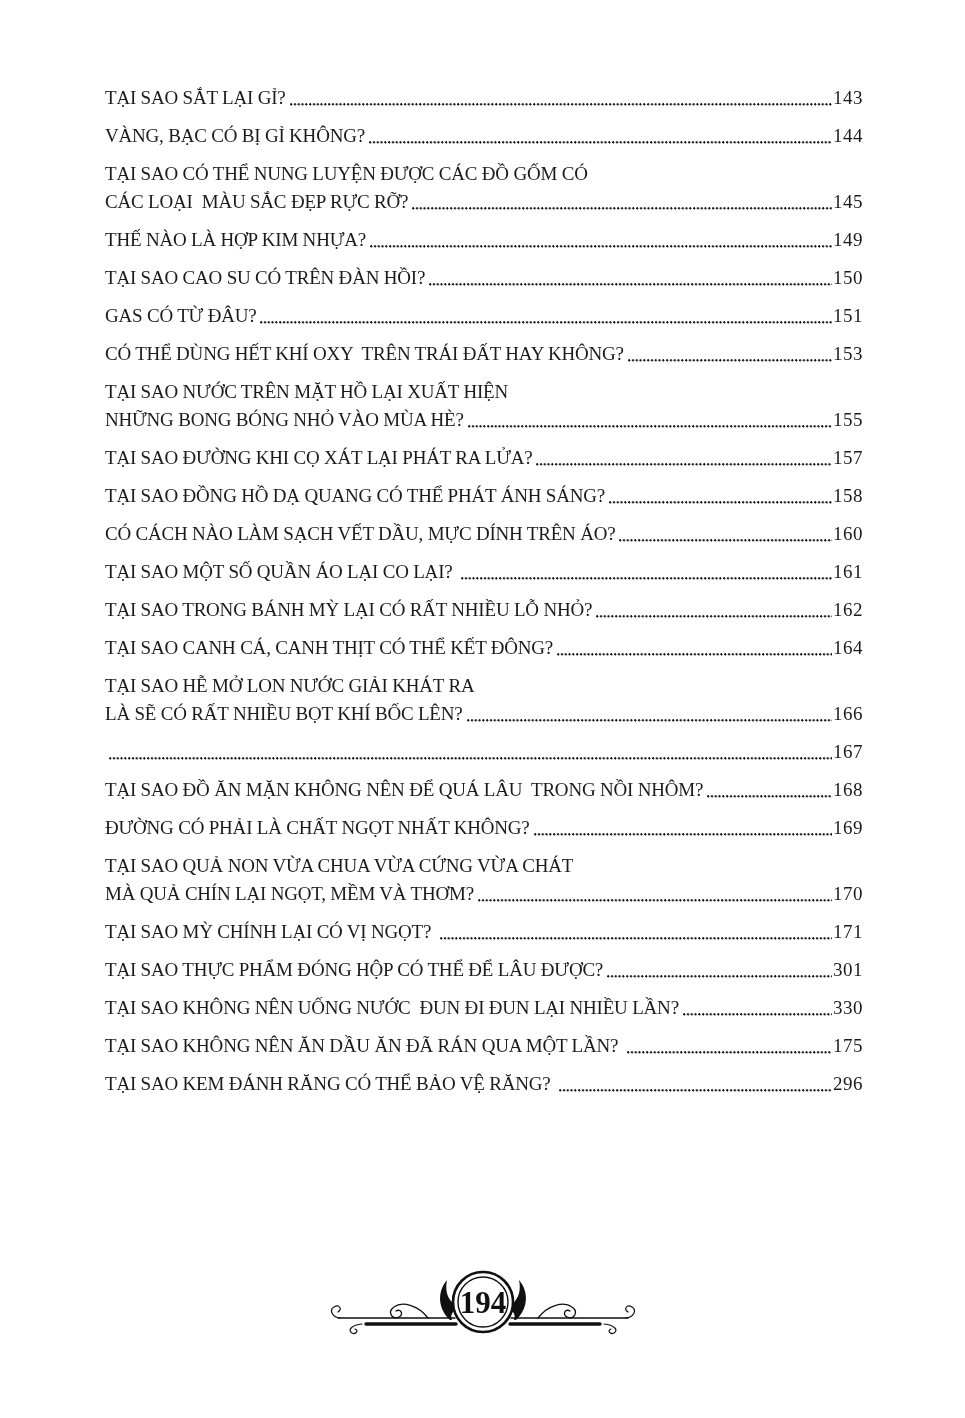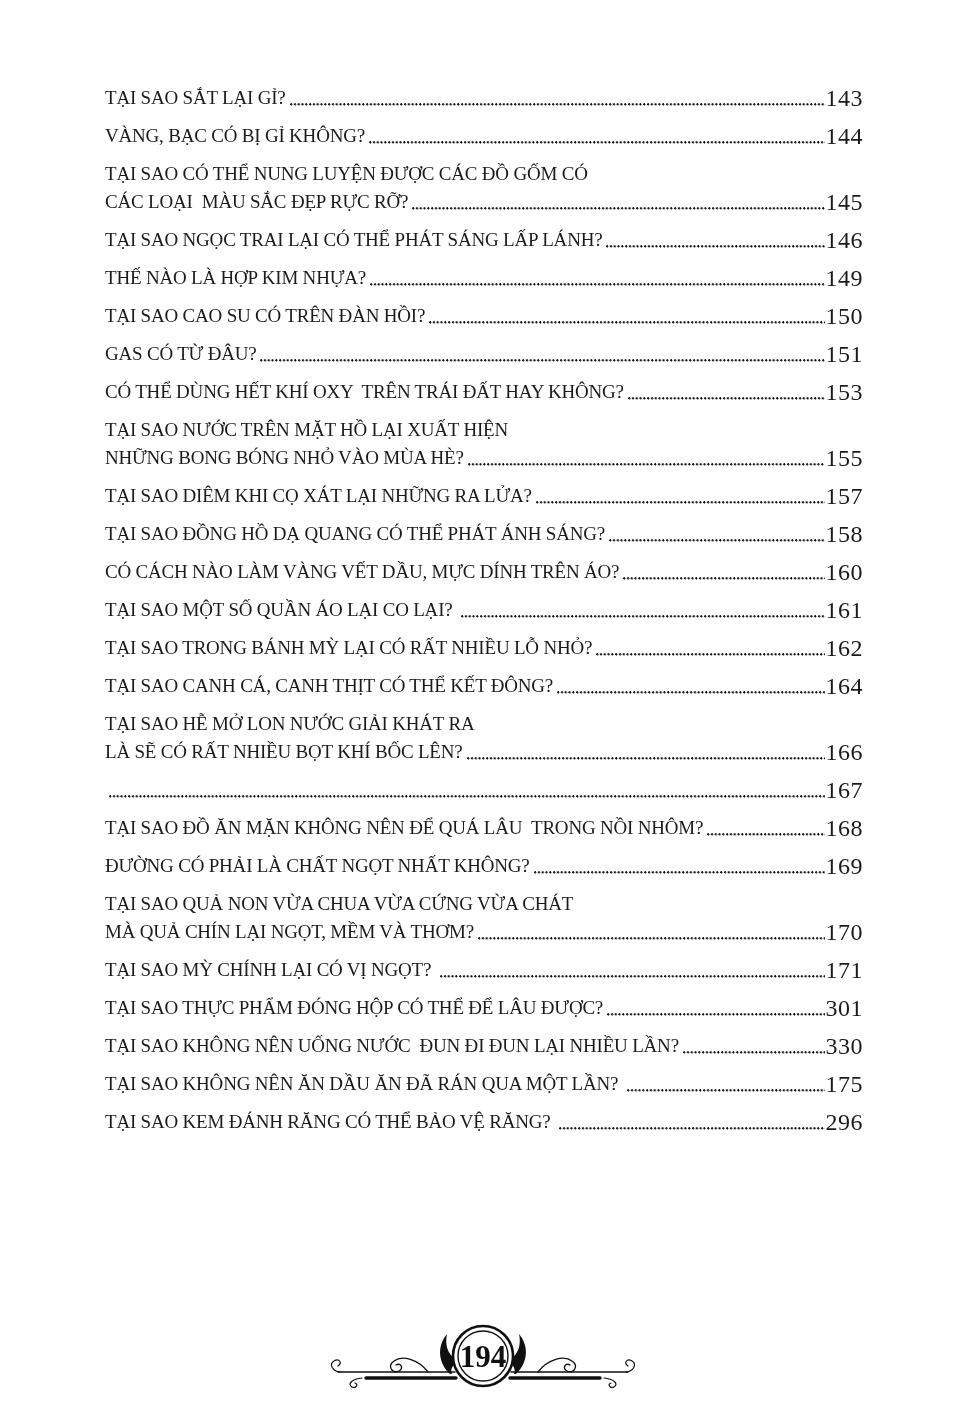--- a/index.html
+++ b/index.html
@@ -35,27 +35,27 @@
     align-self: flex-end;
     height: 3px;
     margin: 0 1px 6px 4px;
     background-image: radial-gradient(circle at 1.2px 1.4px, #161616 0.95px, rgba(0,0,0,0) 1.35px);
     background-size: 3.8px 3px;
     background-repeat: repeat-x;
     background-position: left center;
   }
   .toc-pagenum {
     flex: 0 0 auto;
-    font-size: 24px;
+    font-size: 19px;
     letter-spacing: 0.5px;
   }
   .footer {
     position: absolute;
     left: 0; right: 0;
-    top: 1312px;
+    top: 1258px;
     display: flex;
     justify-content: center;
   }
   .ornament-svg { display: block; }
   .ornament-number {
     font-family: "Liberation Serif", "DejaVu Serif", serif;
     font-weight: bold;
     font-size: 31px;
     fill: #101010;
   }
@@ -84,27 +84,20 @@
           <span class="toc-title">TẠI SAO CÓ THỂ NUNG LUYỆN ĐƯỢC CÁC ĐỒ GỐM CÓ</span>
         </div>
         <div class="toc-line">
           <span class="toc-title">CÁC LOẠI  MÀU SẮC ĐẸP RỰC RỠ?</span>
           <span class="toc-leader"></span>
           <span class="toc-pagenum">145</span>
         </div>
       </div>
       <div class="toc-entry">
         <div class="toc-line">
-          <span class="toc-title">TẠI SAO NGỌC TRAI LẠI CÓ THỂ PHÁT SÁNG LẤP LÁNH?</span>
-          <span class="toc-leader"></span>
-          <span class="toc-pagenum">146</span>
-        </div>
-      </div>
-      <div class="toc-entry">
-        <div class="toc-line">
           <span class="toc-title">THẾ NÀO LÀ HỢP KIM NHỰA?</span>
           <span class="toc-leader"></span>
           <span class="toc-pagenum">149</span>
         </div>
       </div>
       <div class="toc-entry">
         <div class="toc-line">
           <span class="toc-title">TẠI SAO CAO SU CÓ TRÊN ĐÀN HỒI?</span>
           <span class="toc-leader"></span>
           <span class="toc-pagenum">150</span>
@@ -129,35 +122,35 @@
           <span class="toc-title">TẠI SAO NƯỚC TRÊN MẶT HỒ LẠI XUẤT HIỆN</span>
         </div>
         <div class="toc-line">
           <span class="toc-title">NHỮNG BONG BÓNG NHỎ VÀO MÙA HÈ?</span>
           <span class="toc-leader"></span>
           <span class="toc-pagenum">155</span>
         </div>
       </div>
       <div class="toc-entry">
         <div class="toc-line">
-          <span class="toc-title">TẠI SAO DIÊM KHI CỌ XÁT LẠI NHỮNG RA LỬA?</span>
+          <span class="toc-title">TẠI SAO ĐƯỜNG KHI CỌ XÁT LẠI PHÁT RA LỬA?</span>
           <span class="toc-leader"></span>
           <span class="toc-pagenum">157</span>
         </div>
       </div>
       <div class="toc-entry">
         <div class="toc-line">
           <span class="toc-title">TẠI SAO ĐỒNG HỒ DẠ QUANG CÓ THỂ PHÁT ÁNH SÁNG?</span>
           <span class="toc-leader"></span>
           <span class="toc-pagenum">158</span>
         </div>
       </div>
       <div class="toc-entry">
         <div class="toc-line">
-          <span class="toc-title">CÓ CÁCH NÀO LÀM VÀNG VẾT DẦU, MỰC DÍNH TRÊN ÁO?</span>
+          <span class="toc-title">CÓ CÁCH NÀO LÀM SẠCH VẾT DẦU, MỰC DÍNH TRÊN ÁO?</span>
           <span class="toc-leader"></span>
           <span class="toc-pagenum">160</span>
         </div>
       </div>
       <div class="toc-entry">
         <div class="toc-line">
           <span class="toc-title">TẠI SAO MỘT SỐ QUẦN ÁO LẠI CO LẠI? </span>
           <span class="toc-leader"></span>
           <span class="toc-pagenum">161</span>
         </div>

